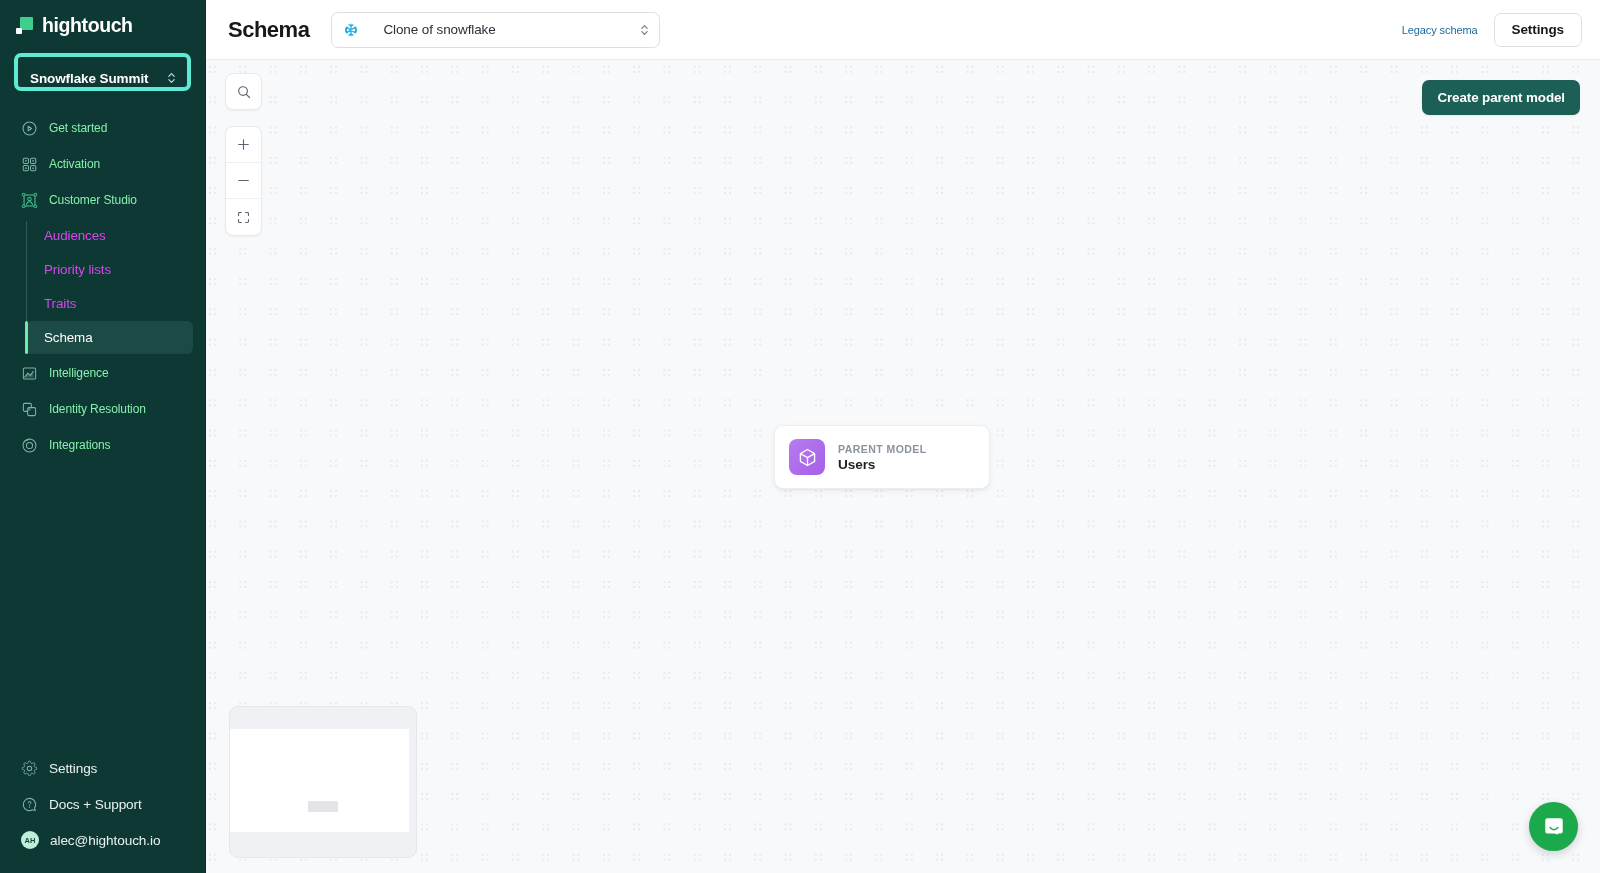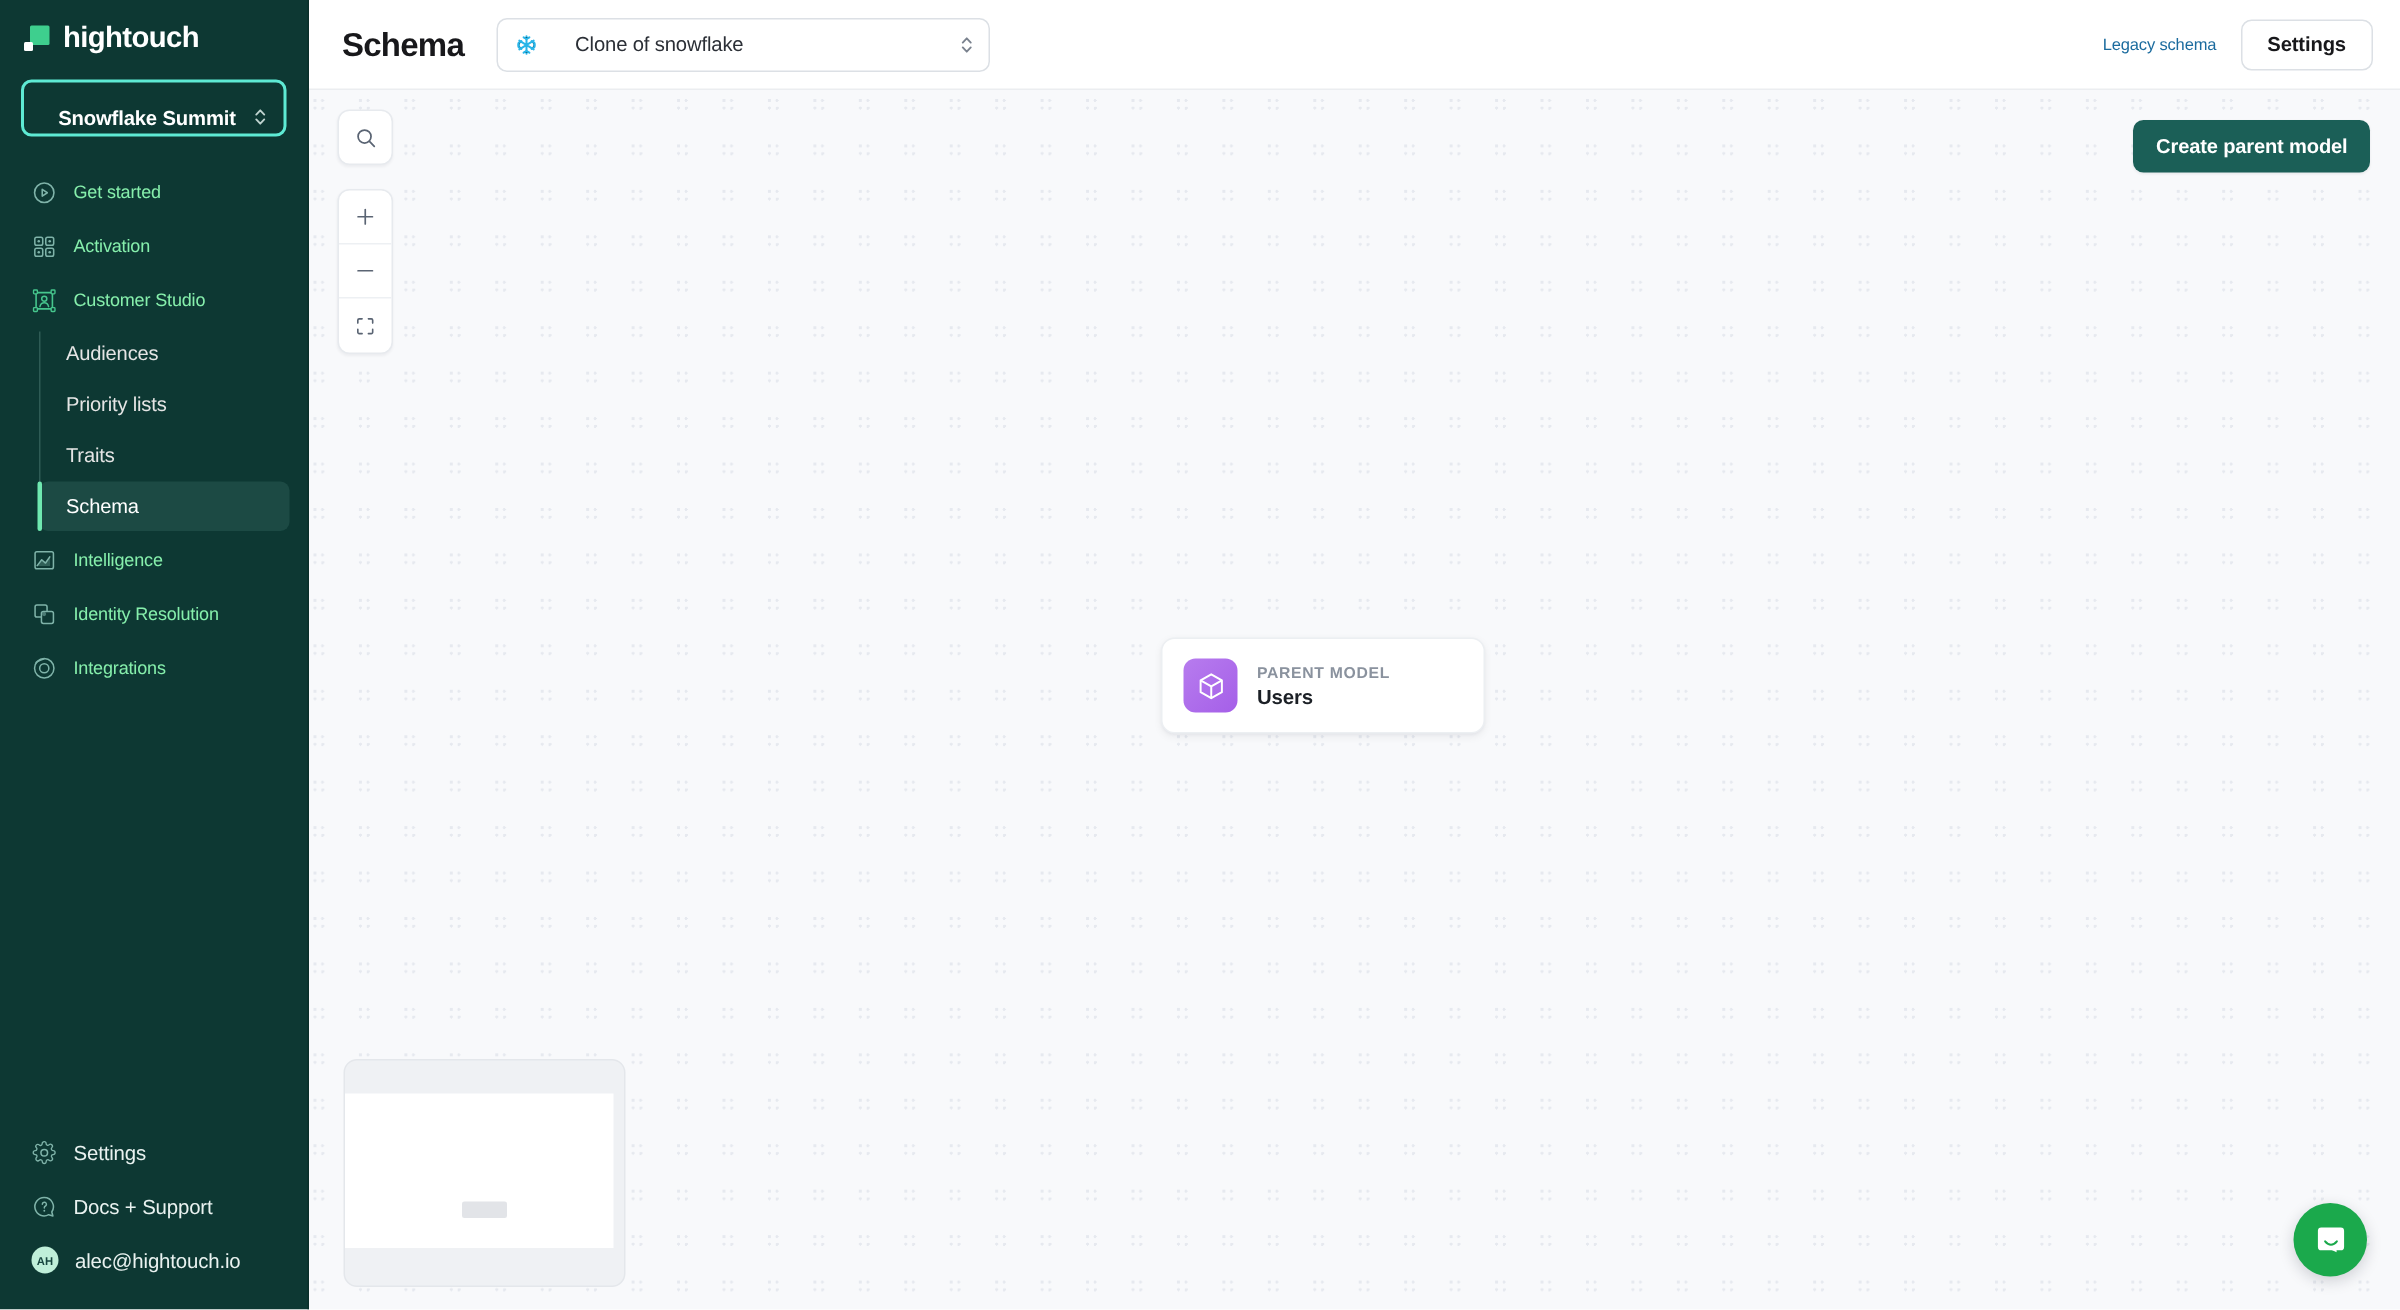--- a/index.html
+++ b/index.html
@@ -11,32 +11,31 @@
   }
   .app { display: flex; width: 1600px; height: 873px; }
 
   
   .sidebar {
     width: 206px; min-width: 206px; height: 873px;
     background: #0D3833;
     display: flex; flex-direction: column;
     position: relative;
     border-right: 1px solid #0a2f2a;
-    text-align: center;
   }
   .brand { display: flex; align-items: center; gap: 9px; padding: 14px 0 12px 16px; }
   .brand-mark { position: relative; width: 17px; height: 17px; }
   .brand-mark .sq { position: absolute; right: 0; top: 0; width: 13px; height: 13px; background: #3ECF8E; border-radius: 1px; }
   .brand-mark .notch { position: absolute; left: 0; bottom: 0; width: 6px; height: 6px; background: #ffffff; border-radius: 1px; }
   .brand-name { color: #ffffff; font-size: 19.5px; font-weight: 700; letter-spacing: -0.4px; }
 
   .ws-select {
     margin: 4px 14px 14px 14px;
     height: 38px;
-    border: 2px solid #5eead4;
+    border: 4px solid #5eead4;
     border-radius: 7px;
     display: flex; align-items: center;
     padding: 12px 10px 0 12px;
     cursor: pointer;
   }
   .ws-select .ws-label { color: #ffffff; font-size: 13.5px; font-weight: 600; flex: 1; letter-spacing: -0.1px; }
   .chev { width: 11px; height: 16px; flex: 0 0 auto; }
 
   .nav { flex: 1; padding-top: 4px; overflow: hidden; }
   .nav-item {
@@ -50,21 +49,21 @@
   .subnav { position: relative; margin-left: 26px; padding-left: 0; }
   .subnav::before {
     content: ""; position: absolute; left: 0; top: 2px; bottom: 2px;
     width: 1px; background: #2E5B55;
   }
   .sub-item {
     display: flex; align-items: center; height: 33px;
     margin: 1px 12px 1px 0; padding-left: 18px;
     border-radius: 6px; cursor: pointer; position: relative;
   }
-  .sub-item .lbl { color: #e5e5e5; font-size: 13.4px; letter-spacing: -0.1px; }
+  .sub-item .lbl { color: #d946ef; font-size: 13.4px; letter-spacing: -0.1px; }
   .sub-item.active { background: #1C4A44; }
   .sub-item.active .lbl { color: #ffffff; }
   .sub-item.active::before {
     content: ""; position: absolute; left: -1px; top: 0; bottom: 0;
     width: 2.5px; background: #6FE8B0; border-radius: 2px;
   }
 
   .sidebar-footer { padding-bottom: 14px; }
   .footer-item {
     display: flex; align-items: center; gap: 11px;

